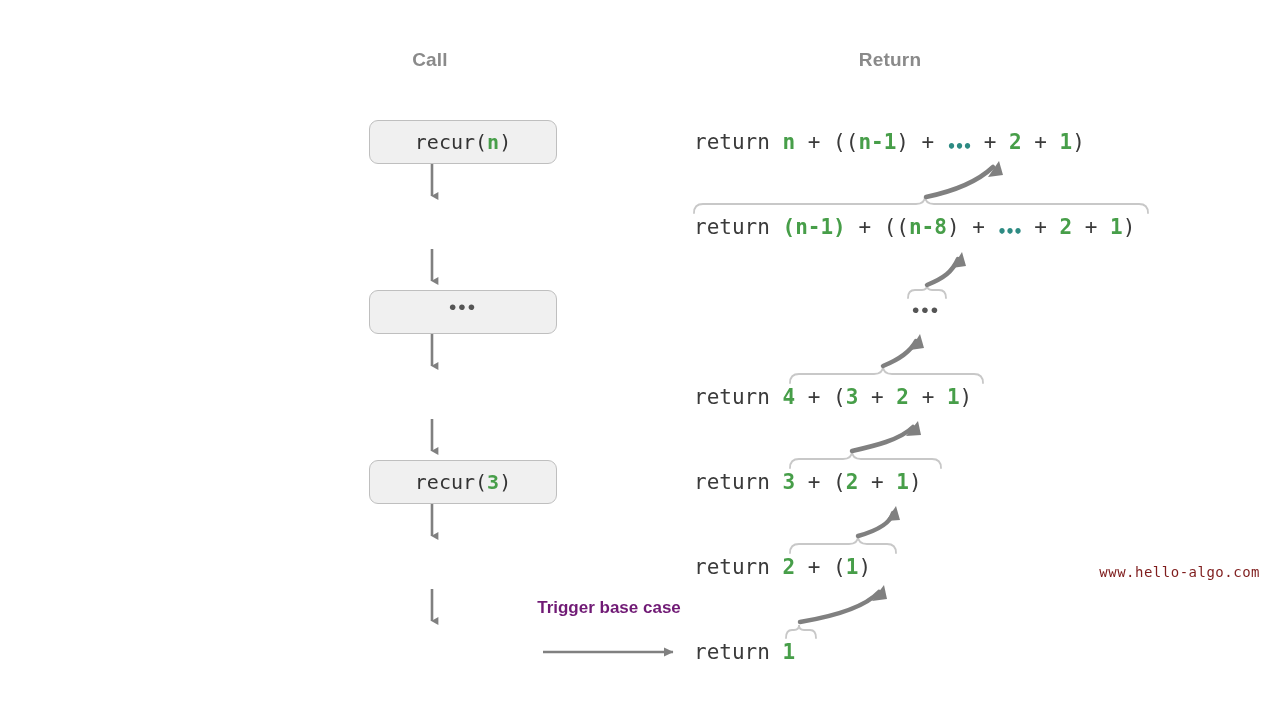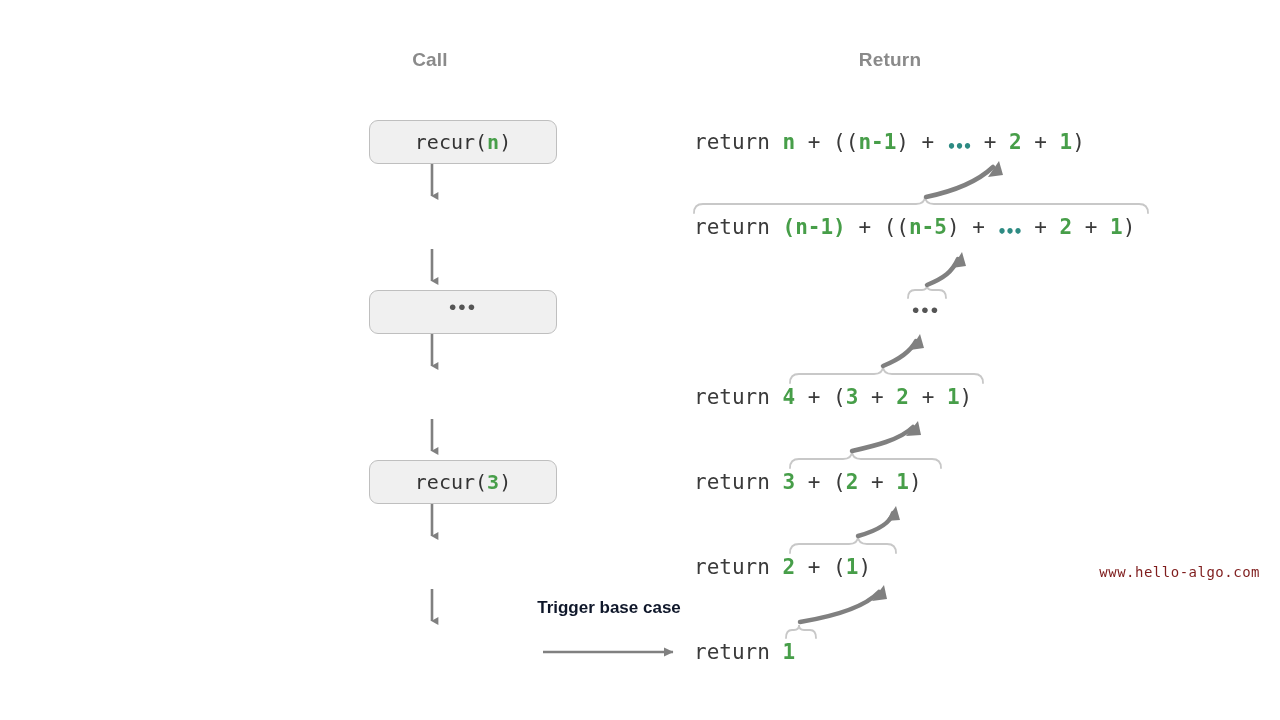--- a/index.html
+++ b/index.html
@@ -104,21 +104,21 @@
 
   
   #trigger-label {
     position: absolute;
     left: 609px;
     top: 598px;
     transform: translateX(-50%);
     font-family: "Liberation Sans", sans-serif;
     font-weight: bold;
     font-size: 17px;
-    color: #0f172a;
+    color: #701a75;
     white-space: nowrap;
   }
 
   
   #watermark {
     position: absolute;
     right: 20px;
     bottom: 12px;
     font-family: "DejaVu Sans Mono", "Liberation Mono", monospace;
     font-size: 14px;
@@ -213,21 +213,21 @@
   </div>
   <div class="call-box" style="top:460px">
     <span>recur(<span class="g">3</span>)</span>
   </div>
 
   <div class="ret-row" style="top:127px">
     <span class="kw">return </span><span class="g">n</span><span class="p"> + ((</span><span class="g">n-1</span><span class="p">) + </span><span class="tl">•••</span><span class="p"> + </span><span class="g">2</span><span class="p"> + </span><span class="g">1</span><span class="p">)</span>
   </div>
 
   <div class="ret-row" style="top:212px">
-    <span class="kw">return </span><span class="g">(n-1)</span><span class="p"> + ((</span><span class="g">n-5</span><span class="p">) + </span><span class="tl">•••</span><span class="p"> + </span><span class="g">2</span><span class="p"> + </span><span class="g">1</span><span class="p">)</span>
+    <span class="kw">return </span><span class="g">(n-1)</span><span class="p"> + ((</span><span class="g">n-8</span><span class="p">) + </span><span class="tl">•••</span><span class="p"> + </span><span class="g">2</span><span class="p"> + </span><span class="g">1</span><span class="p">)</span>
   </div>
 
   <div id="mid-dots">•••</div>
 
   <div class="ret-row" style="top:382px">
     <span class="kw">return </span><span class="g">4</span><span class="p"> + (</span><span class="g">3</span><span class="p"> + </span><span class="g">2</span><span class="p"> + </span><span class="g">1</span><span class="p">)</span>
   </div>
 
   <div class="ret-row" style="top:467px">
     <span class="kw">return </span><span class="g">3</span><span class="p"> + (</span><span class="g">2</span><span class="p"> + </span><span class="g">1</span><span class="p">)</span>

